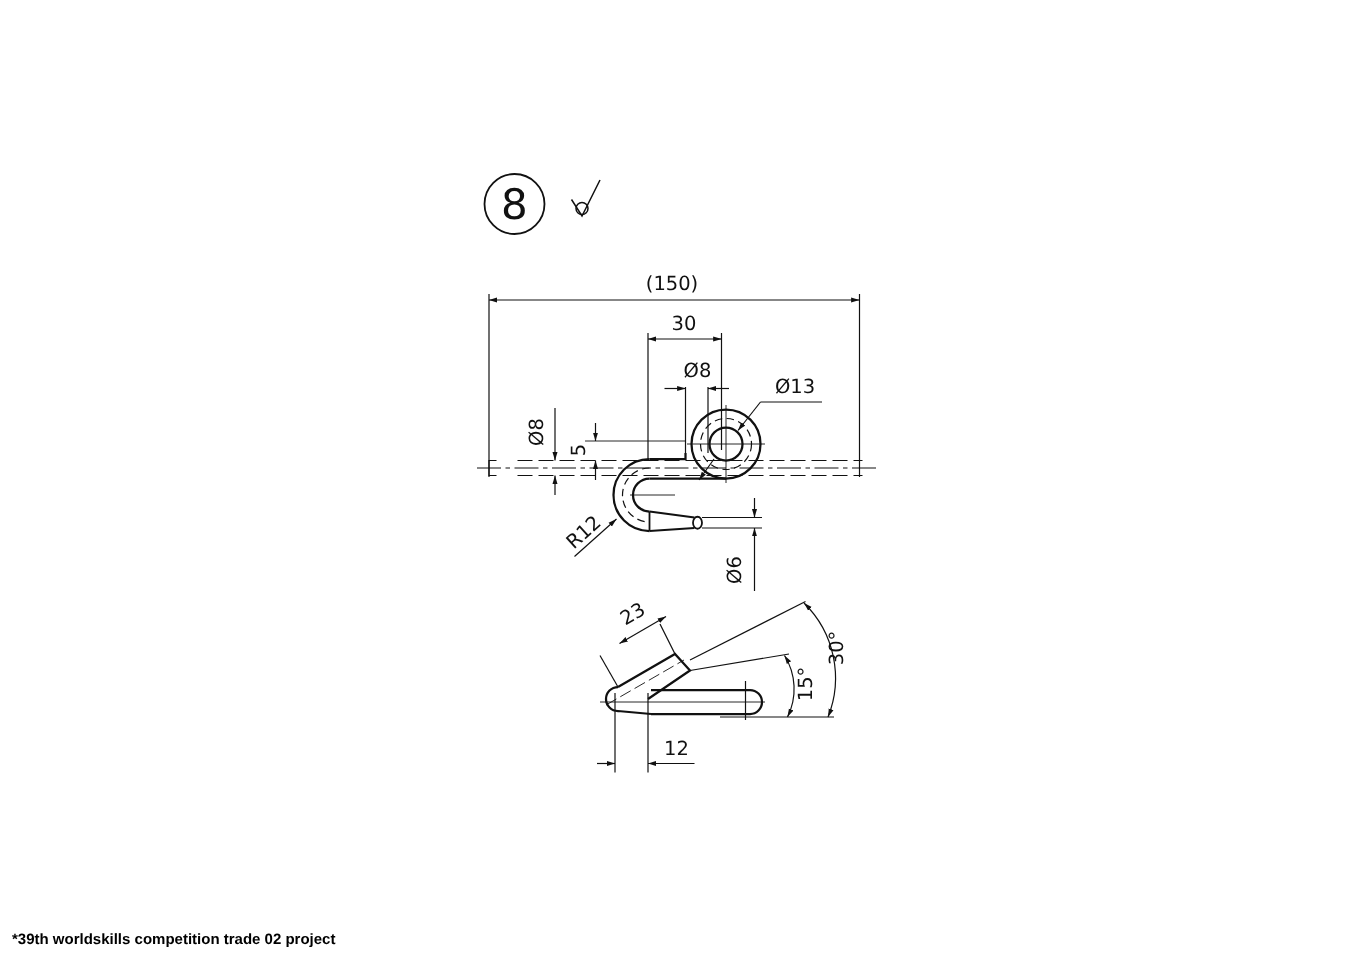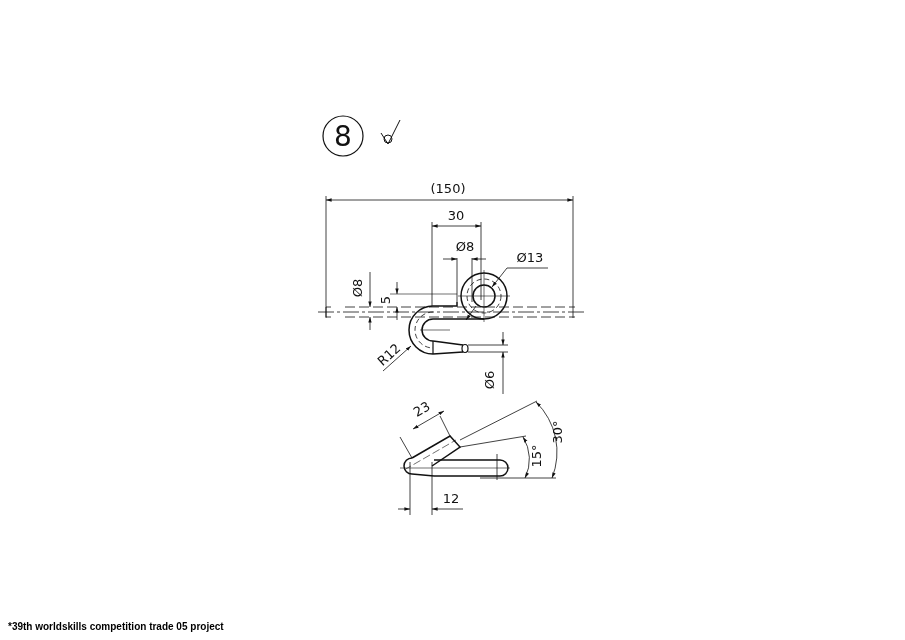--- a/index.html
+++ b/index.html
@@ -120,13 +120,13 @@
     <line x1="398" y1="509" x2="410" y2="509" stroke-width="0.8" marker-end="url(#arr)"></line>
     <line x1="463" y1="509" x2="432" y2="509" stroke-width="0.8" marker-end="url(#arr)"></line>
   </g>
 
   <text class="dim-text" x="0" y="0" text-anchor="middle" transform="translate(424,413) rotate(-30)">23</text>
   <text class="dim-text" x="0" y="0" text-anchor="middle" transform="translate(562,432) rotate(-90)">30°</text>
   <text class="dim-text" x="0" y="0" text-anchor="middle" transform="translate(541,456) rotate(-90)">15°</text>
   <text class="dim-text" x="451" y="503" text-anchor="middle">12</text>
 </svg>
 
-<div class="footer">*39th worldskills competition trade 05 project</div>
+<div class="footer">*39th worldskills competition trade 02 project</div>
 
 </body></html>

